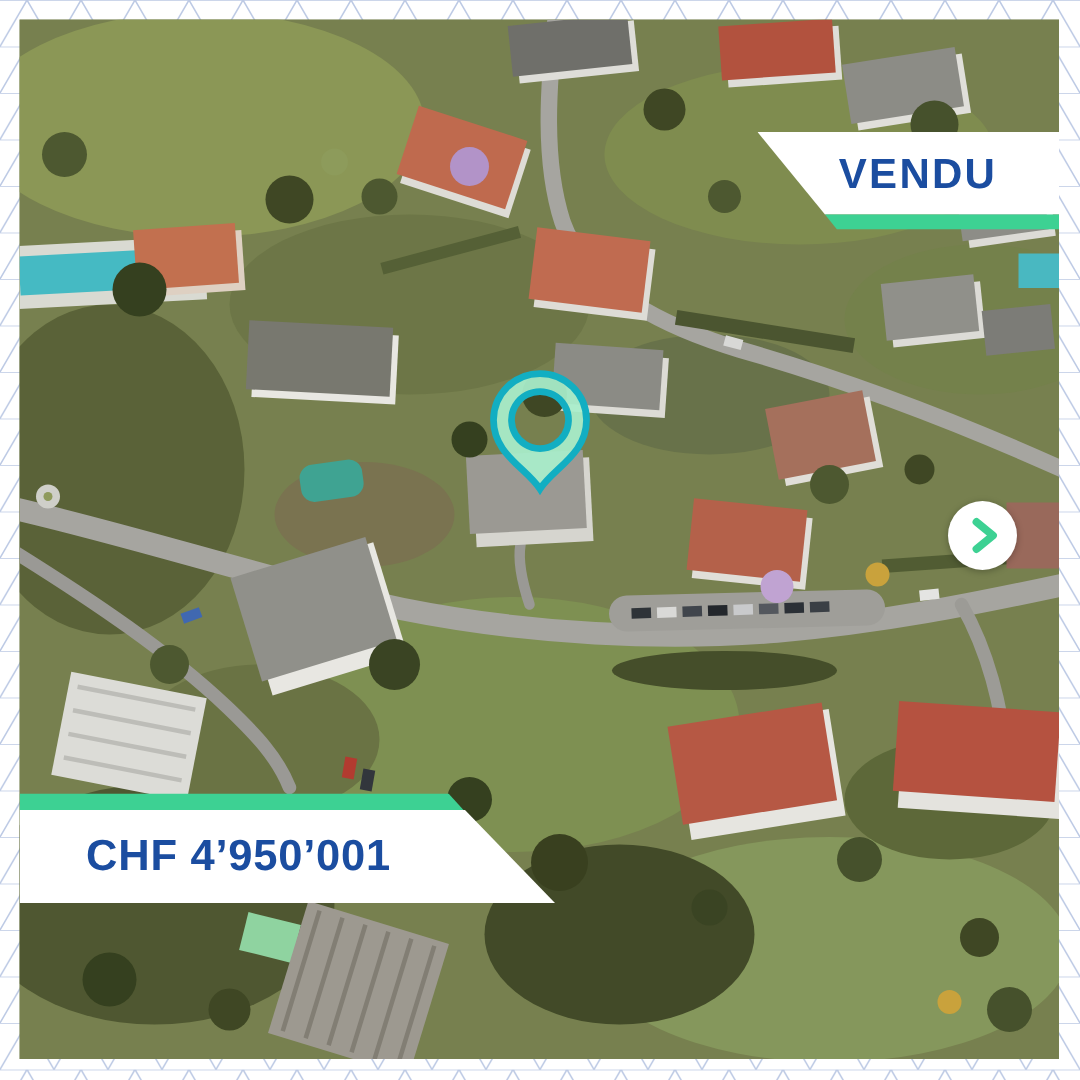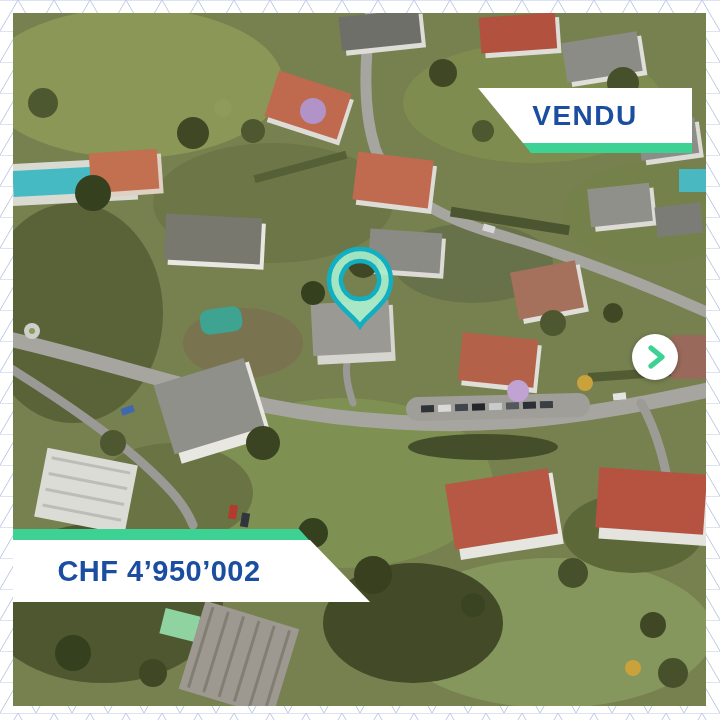--- a/index.html
+++ b/index.html
@@ -20,21 +20,21 @@
     stroke:var(--pin-stroke,#12aec2);stroke-width:4.5;fill-rule:evenodd;
   }
   .banner{position:absolute;z-index:3;}
   .banner svg{position:absolute;left:0;top:0;display:block;}
   .banner-white{fill:var(--banner-bg,#ffffff);}
   .banner-green{fill:var(--accent-green,#3dd193);}
   .banner-label{
     position:absolute;display:flex;align-items:center;justify-content:center;
     color:var(--banner-text-blue,#1b4da0);font-weight:700;white-space:nowrap;
   }
-  .vendu{left:465px;top:75px;width:214px;height:81px;}
+  .vendu{left:492px;top:75px;width:214px;height:81px;}
   .vendu .banner-label{left:0;top:0;width:214px;height:55px;font-size:28px;letter-spacing:1.5px;}
   .price{left:0;top:516px;width:357px;height:73px;}
   .price .banner-label{left:0;top:11px;width:292px;height:62px;font-size:29px;letter-spacing:.5px;}
   .next-btn{
     position:absolute;left:619px;top:321px;width:46px;height:46px;z-index:3;
     border:none;border-radius:50%;background:#fff;cursor:pointer;padding:0;
     display:flex;align-items:center;justify-content:center;
     box-shadow:0 1px 5px rgba(0,0,0,.28);
   }
   .next-btn svg{display:block;}
@@ -238,21 +238,21 @@
         <polygon class="banner-green" points="45,55 214,55 214,65 53,65"></polygon>
       </svg>
       <div class="banner-label">VENDU</div>
     </div>
 
     <div class="banner price">
       <svg width="357" height="73" viewBox="0 0 357 73" aria-hidden="true">
         <polygon class="banner-green" points="0,0 286,0 296,11 0,11"></polygon>
         <polygon class="banner-white" points="0,11 297,11 357,73 0,73"></polygon>
       </svg>
-      <div class="banner-label">CHF 4’950’002</div>
+      <div class="banner-label">CHF 4’950’001</div>
     </div>
 
     <button class="next-btn" type="button">
       <svg width="26" height="26" viewBox="0 0 26 26" aria-hidden="true">
         <polyline class="chev" points="9,4 20,13 9,22"></polyline>
       </svg>
     </button>
 
   </div>
 </div>

